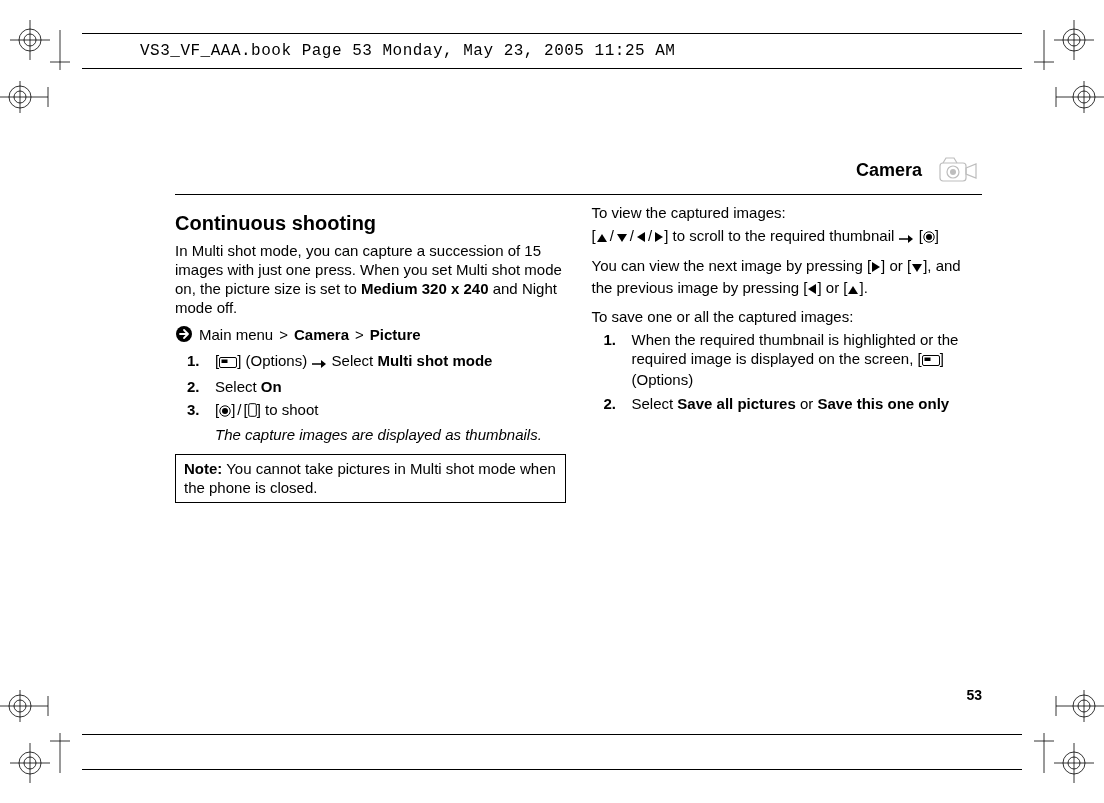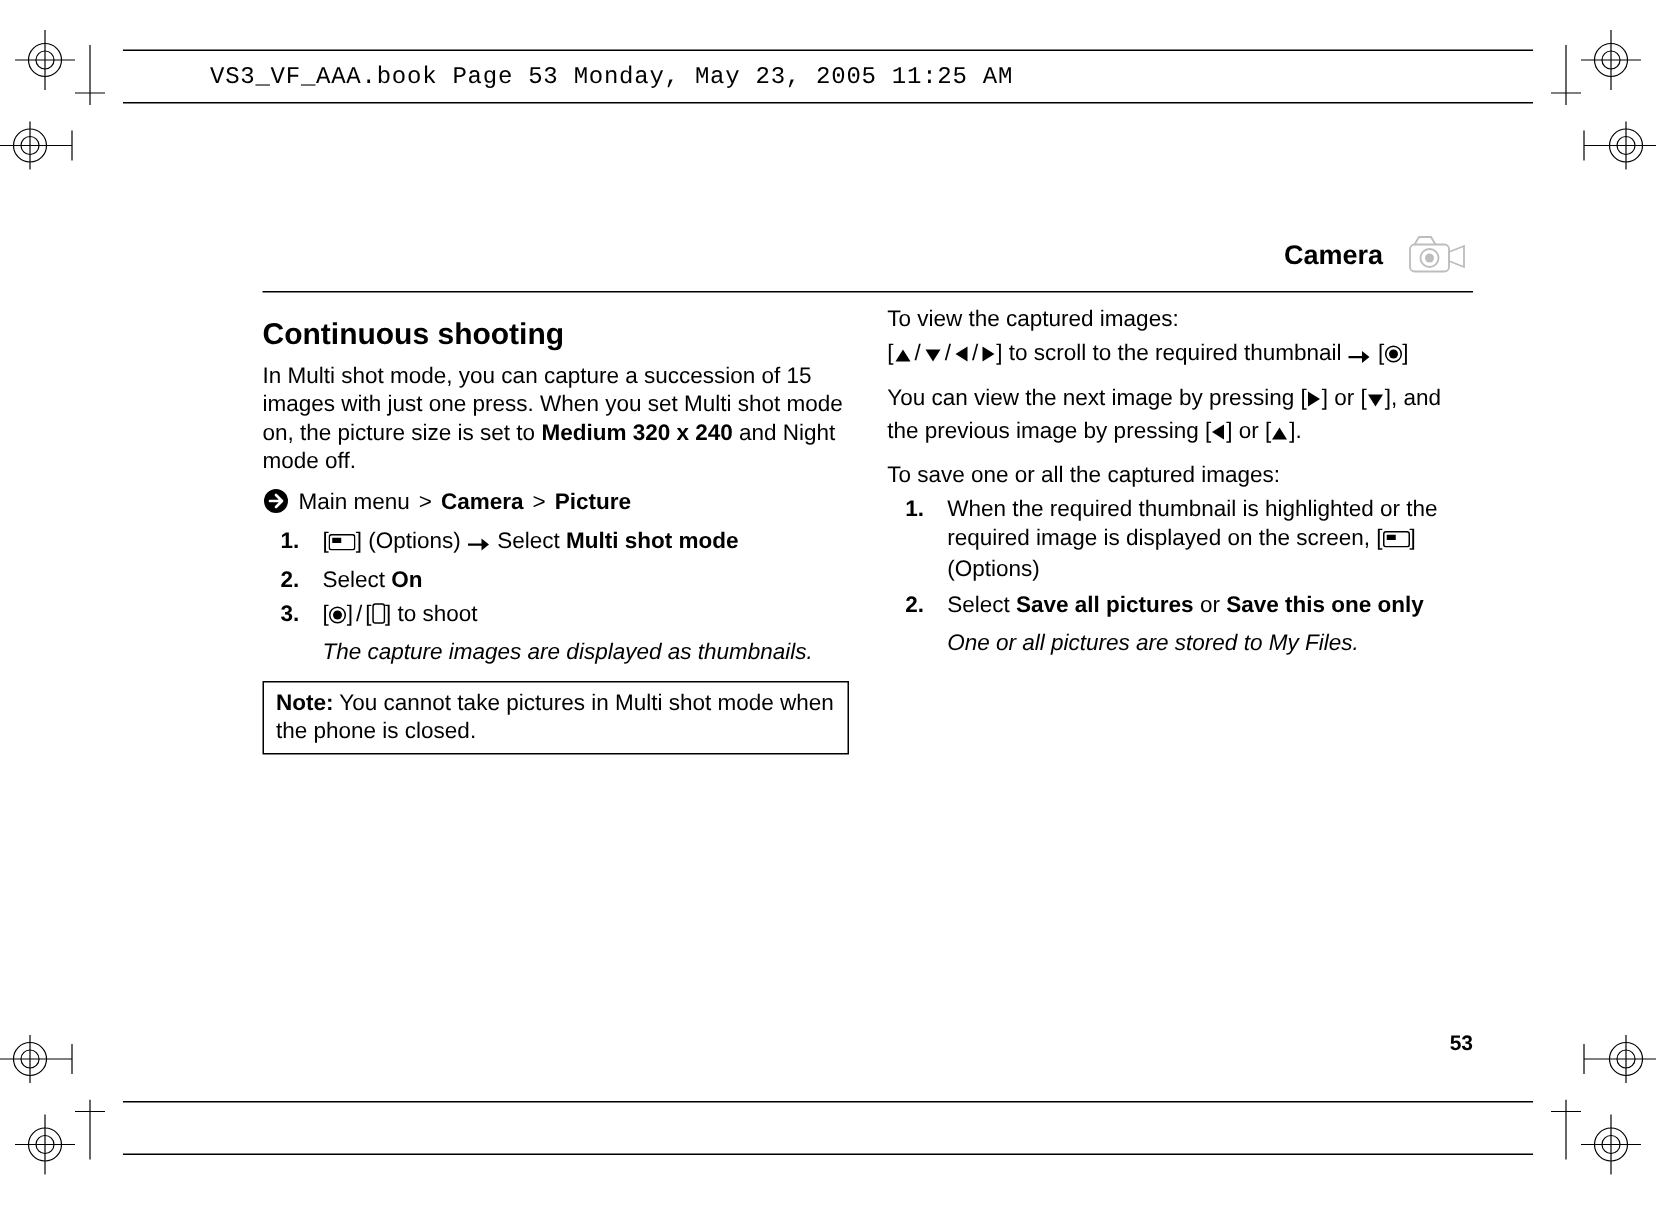--- a/index.html
+++ b/index.html
@@ -375,21 +375,20 @@
             <span>When the required thumbnail is highlighted or the required image is displayed on the screen, [</span><span class="inline-svg"><svg width="18" height="11" viewBox="0 0 18 11">
                   <rect x="0.5" y="0.5" width="17" height="10" rx="1.5" fill="none" stroke="#000"></rect>
                   <rect x="2.5" y="2.5" width="6" height="3.5" fill="#000"></rect>
                 </svg></span><span>] (Options)</span>
           </span>
         </li>
         <li>
           <span class="num">2.</span>
           <span class="body">
             <span>Select </span><b>Save all pictures</b><span> or </span><b>Save this one only</b>
-            <div class="italic" style="margin-top:6px">One or all pictures are stored to My Files.</div>
           </span>
         </li>
       </ol>
     </div>
   </div>
 
   <div class="page-num">53</div>
 </div>
 
 </body></html>

